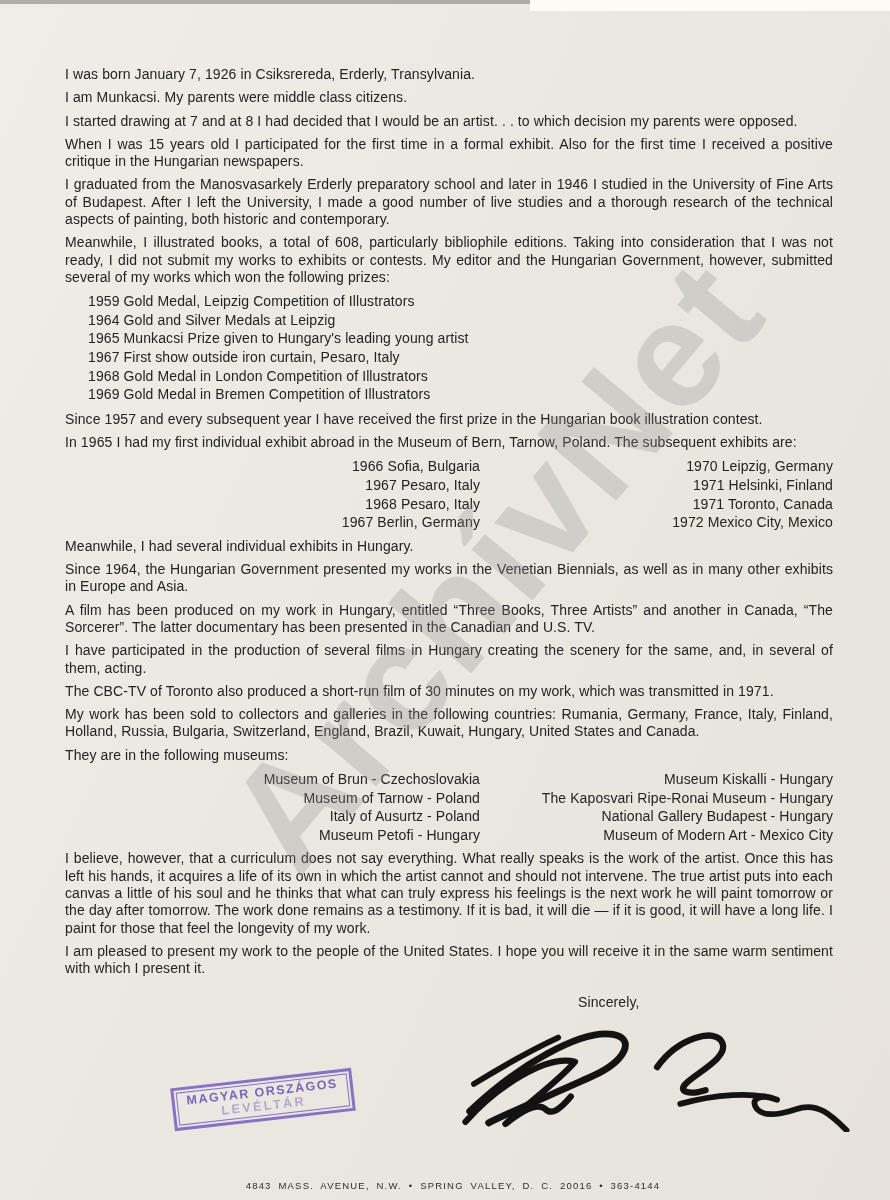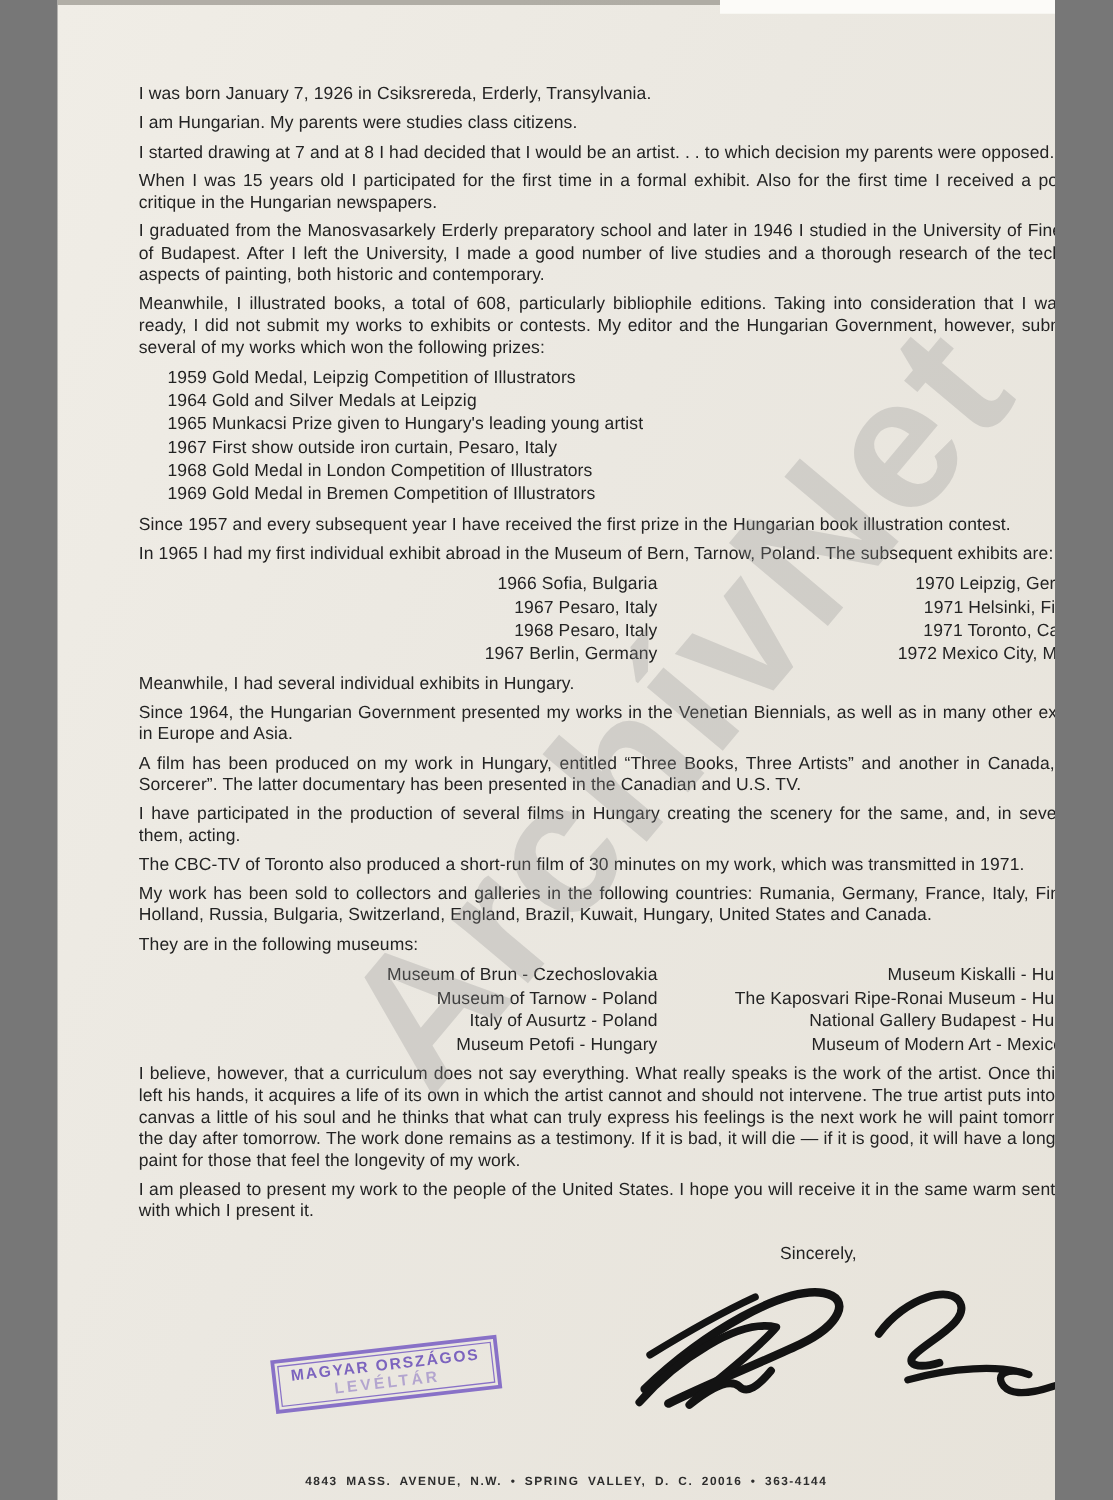--- a/index.html
+++ b/index.html
@@ -1,17 +1,17 @@
 <!DOCTYPE html>
 <html><head>
 <meta charset="utf-8">
 <style>
   html,body { margin:0; padding:0; background:#777; }
   .page {
-    position:relative; width:798px; height:1200px; margin:0 auto;
+    position:relative; width:890px; height:1200px; margin:0 auto;
     background: linear-gradient(115deg, #f0ede6 0%, #ebe8e1 45%, #e7e3da 100%);
     font-family:"Liberation Sans", sans-serif;
     color:#232323;
     overflow:hidden;
   }
   
   .edge-top-dark { position:absolute; top:0; left:0; width:534px; height:4px; background:#87847b; opacity:.6; }
   .edge-top-white { position:absolute; top:0; left:530px; right:0; height:11px; background:#fcfbf8; }
 
   .doc {
@@ -48,35 +48,35 @@
   .watermark {
     position:absolute; left:495px; top:565px;
     transform:translate(-50%,-50%) rotate(-50deg);
     font-size:150px; font-weight:bold; letter-spacing:3px;
     color:#8f8f8f; opacity:.28; white-space:nowrap;
     pointer-events:none; z-index:5;
   }
 
   .footer {
     position:absolute; left:16px; right:0; bottom:9px;
-    text-align:center; font-size:9.5px; font-weight:bold;
+    text-align:center; font-size:9.5px; font-weight:normal;
     letter-spacing:1.2px; color:#2d2d2d; word-spacing:3px;
   }
 </style>
 </head>
 <body>
 
 <div class="page">
 
   <div class="edge-top-dark"></div>
   <div class="edge-top-white"></div>
 
   <div class="doc">
     <p>I was born January 7, 1926 in Csiksrereda, Erderly, Transylvania.</p>
-    <p>I am Hungarian. My parents were studies class citizens.</p>
+    <p>I am Munkacsi. My parents were middle class citizens.</p>
     <p>I started drawing at 7 and at 8 I had decided that I would be an artist. . .    to which decision my parents were opposed.</p>
     <p>When I was 15 years old I participated for the first time in a formal exhibit. Also for the first time I received a positive critique in the Hungarian newspapers.</p>
     <p>I graduated from the Manosvasarkely Erderly preparatory school and later in 1946 I studied in the University of Fine Arts of Budapest. After I left the University, I made a good number of live studies and a thorough research of the technical aspects of painting, both historic and contemporary.</p>
     <p>Meanwhile, I illustrated books, a total of 608, particularly bibliophile editions. Taking into consideration that I was not ready, I did not submit my works to exhibits or contests. My editor and the Hungarian Government, however, submitted several of my works which won the following prizes:</p>
 
     <div class="prize-list">
 
     <div>1959 Gold Medal, Leipzig Competition of Illustrators</div>
         <div>1964 Gold and Silver Medals at Leipzig</div>
         <div>1965 Munkacsi Prize given to Hungary's leading young artist</div>

